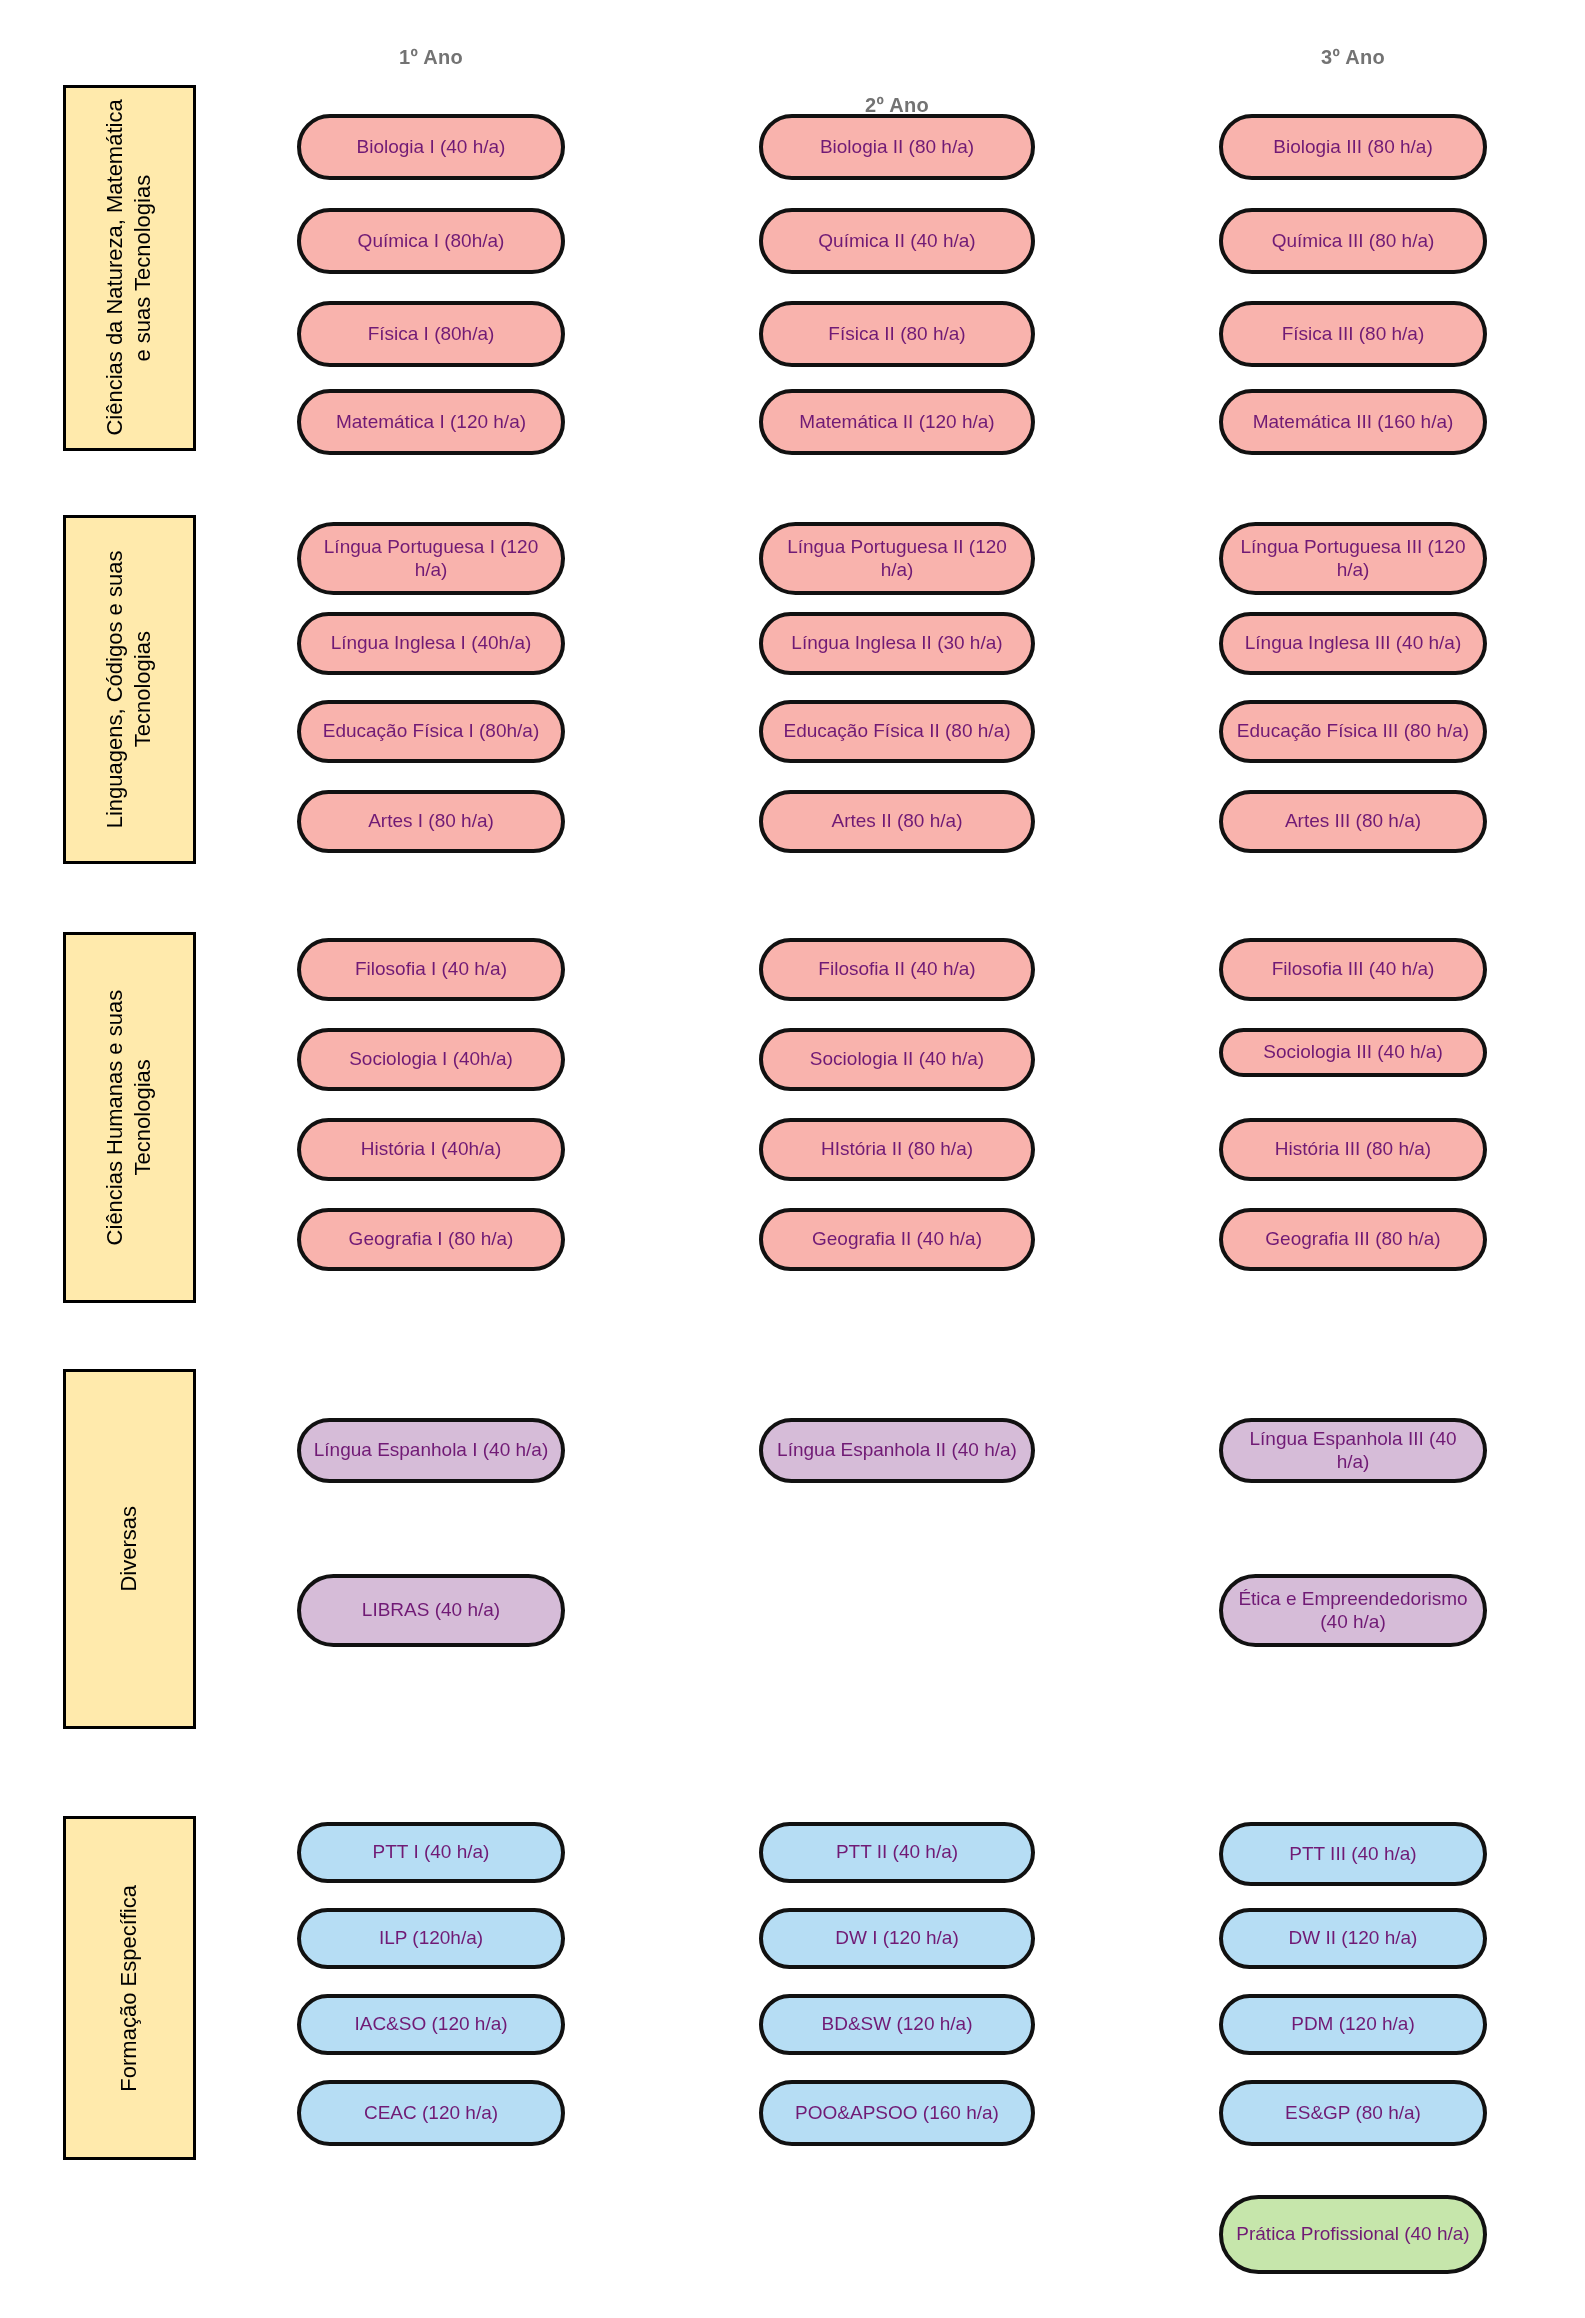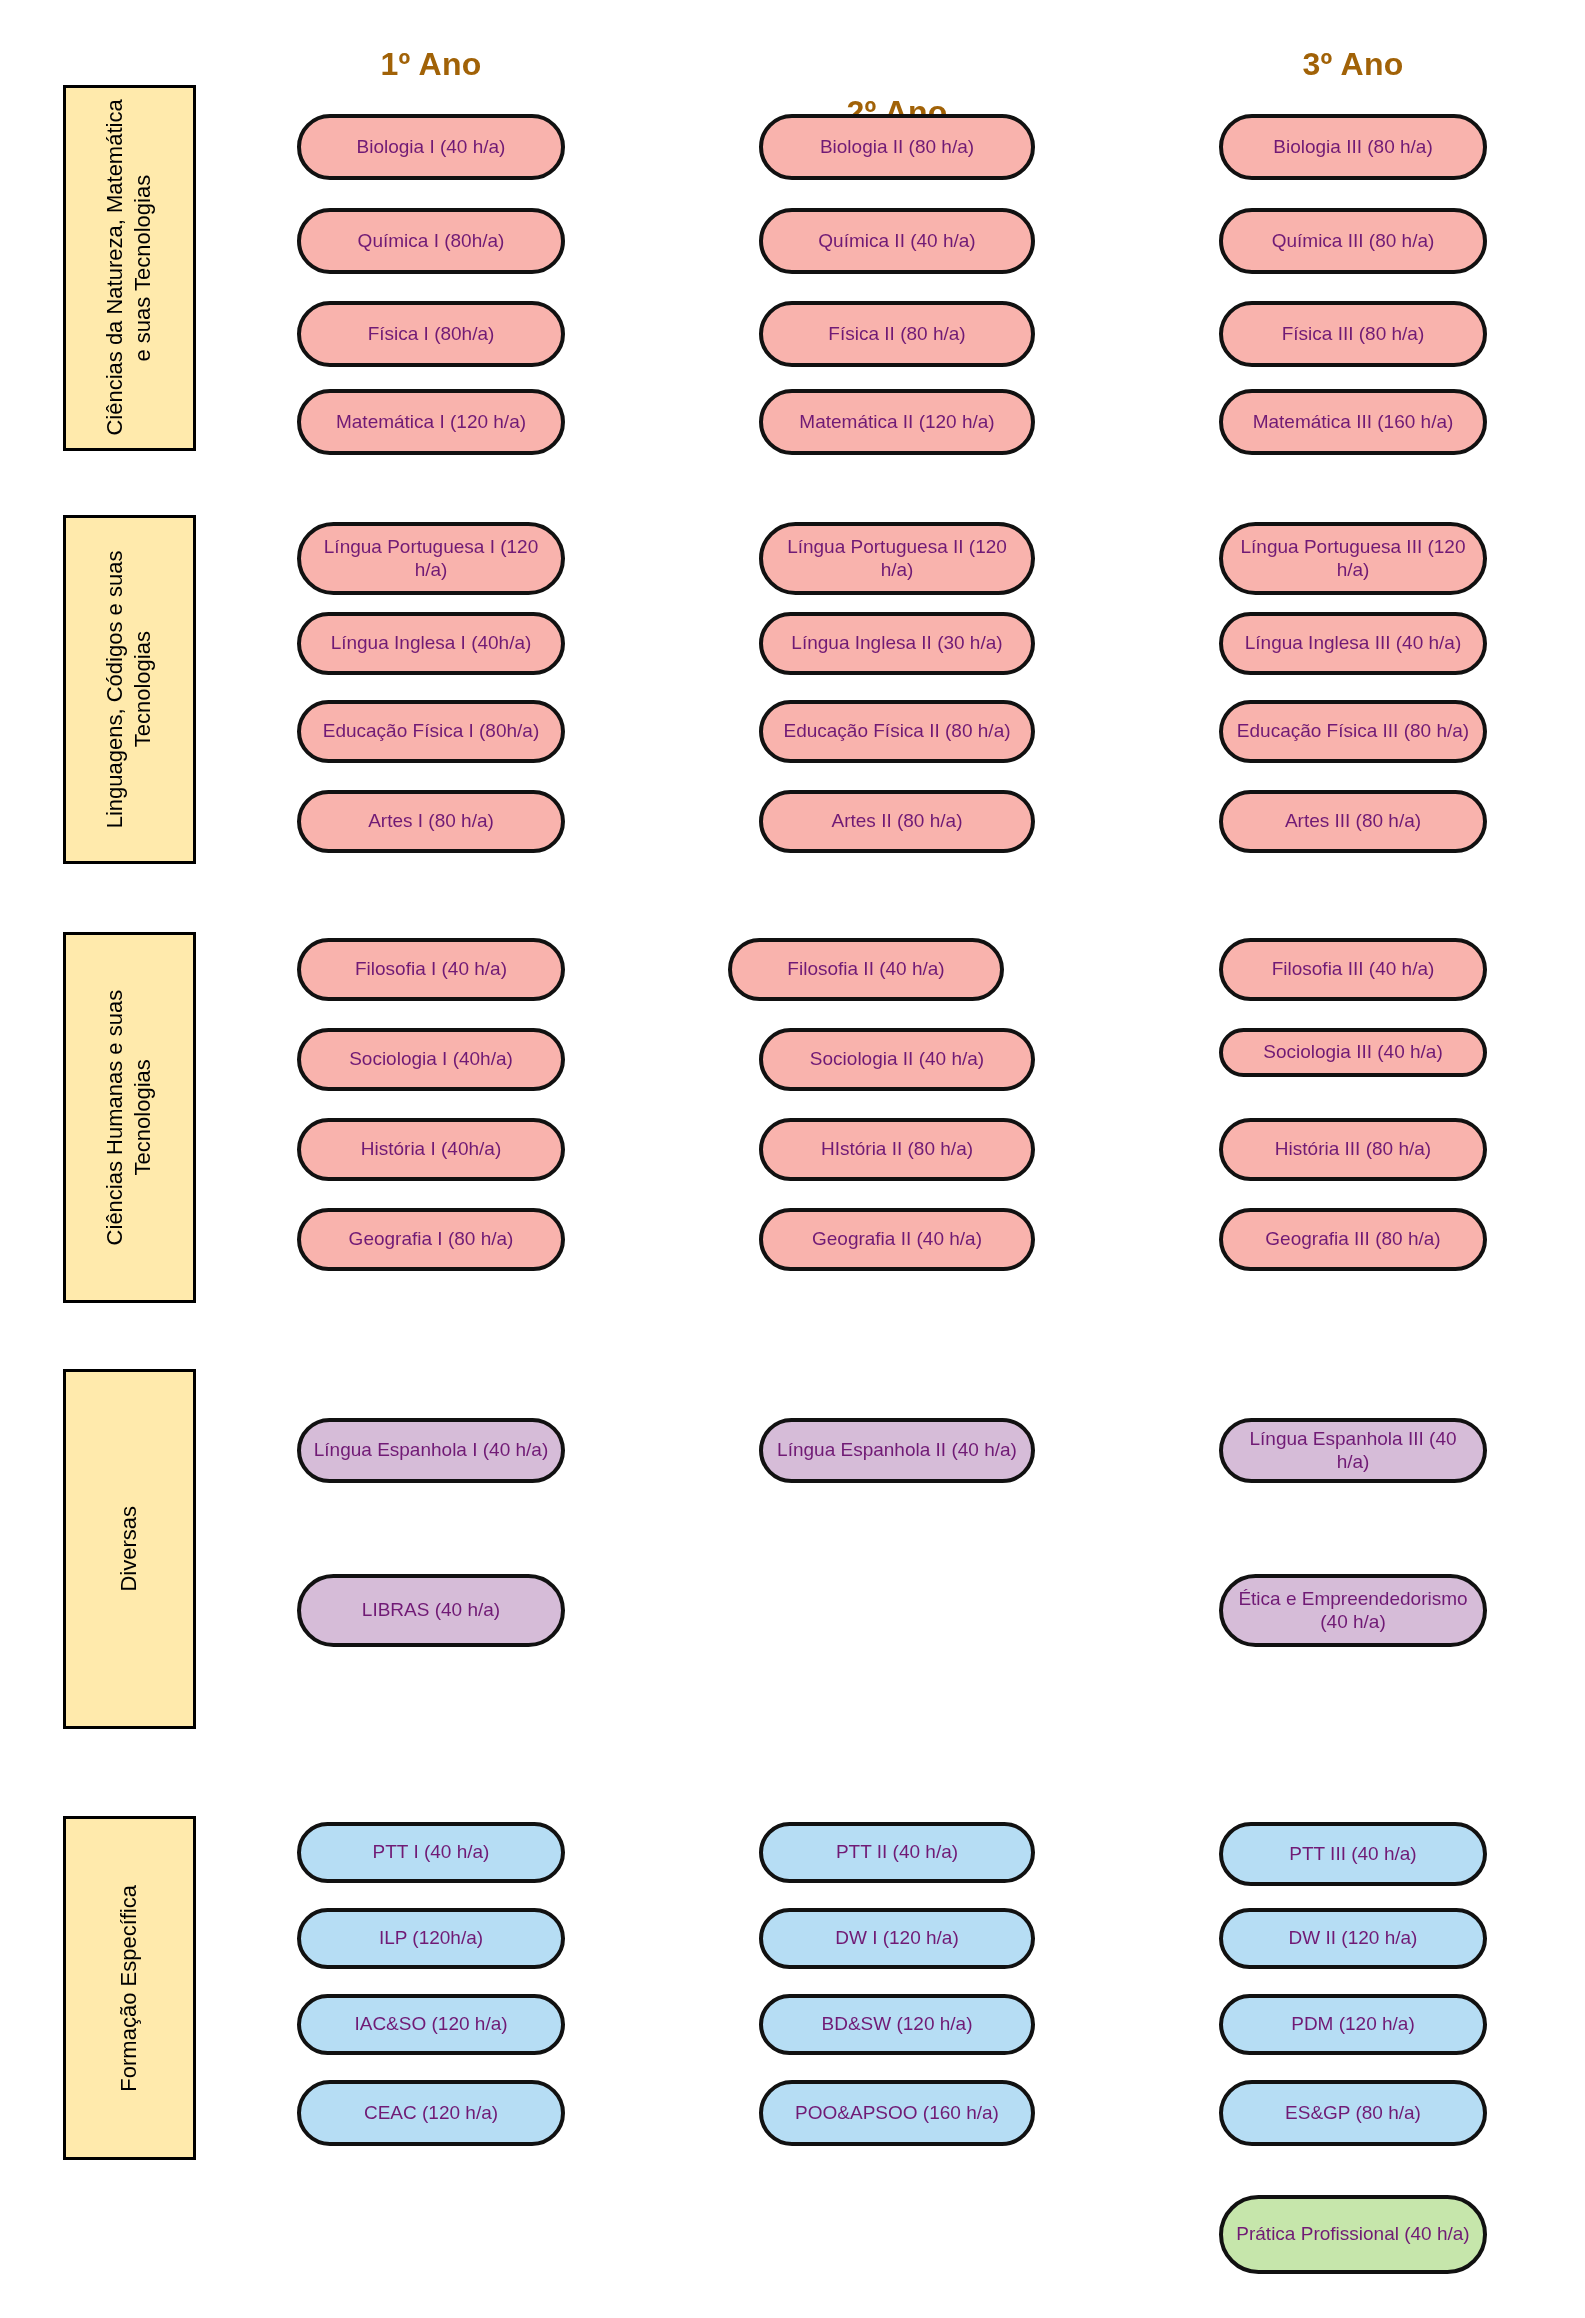--- a/index.html
+++ b/index.html
@@ -15,25 +15,25 @@
     position: relative;
     width: 1586px;
     height: 2319px;
     background: #ffffff;
     overflow: hidden;
   }
 
   
   .col-header {
     position: absolute;
-    font-size: 32px;
+    font-size: 20px;
     font-weight: bold;
     text-align: center;
     letter-spacing: 0.3px;
-    color: #a16207;
+    color: #737373;
     white-space: nowrap;
   }
 
   
   .area-box {
     position: absolute;
     left: 63px;
     width: 133px;
     background: #ffeaac;
     border: 3.3px solid #000000;
@@ -159,21 +159,21 @@
     </div>
     <div class="pill tone-pink" style="left: 1219px; width: 268px; top: 790px; height: 63px; background: rgb(249, 179, 173);">
       <span>Artes III (80 h/a)</span>
     </div>
     <div class="area-box" style="top: 932px; height: 371px;">
       <div class="area-label">Ciências Humanas e suas Tecnologias</div>
     </div>
     <div class="pill tone-pink" style="left: 297px; width: 268px; top: 938px; height: 63px; background: rgb(249, 179, 173);">
       <span>Filosofia I (40 h/a)</span>
     </div>
-    <div class="pill tone-pink" style="left: 728px; width: 276px; top: 938px; height: 63px; background: rgb(249, 179, 173); align-items: center;">
+    <div class="pill tone-pink" style="left: 759px; width: 276px; top: 938px; height: 63px; background: rgb(249, 179, 173); align-items: center;">
       <span>Filosofia II (40 h/a)</span>
     </div>
     <div class="pill tone-pink" style="left: 1219px; width: 268px; top: 938px; height: 63px; background: rgb(249, 179, 173);">
       <span>Filosofia III (40 h/a)</span>
     </div>
     <div class="pill tone-pink" style="left: 297px; width: 268px; top: 1028px; height: 63px; background: rgb(249, 179, 173);">
       <span>Sociologia I (40h/a)</span>
     </div>
     <div class="pill tone-pink" style="left: 759px; width: 276px; top: 1028px; height: 63px; background: rgb(249, 179, 173);">
       <span>Sociologia II (40 h/a)</span>

